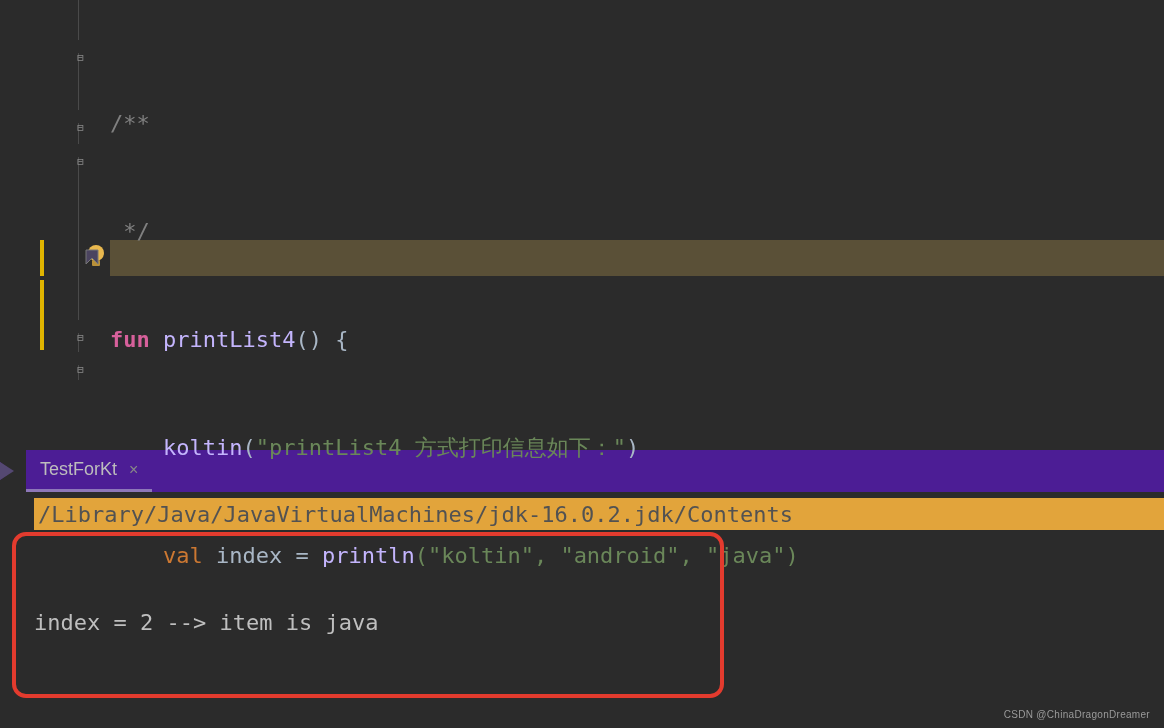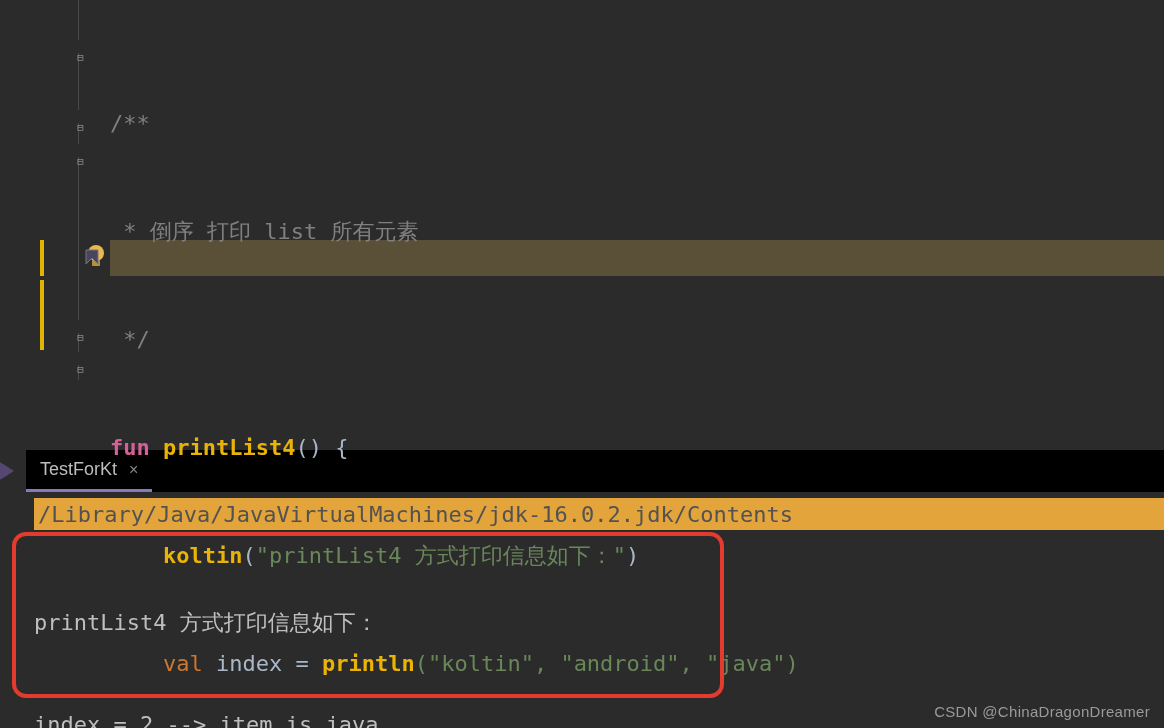--- a/index.html
+++ b/index.html
@@ -67,30 +67,30 @@
   .caret-range-bar{
     position:absolute;
     left:40px; top:280px;
     width:4px; height:70px;
     background:#e0b400;
     z-index:1;
   }
   .code .z{ position:relative; z-index:2;}
   .c-grey   { color:#808080; }
   .c-orange { color:#cc7832;text-align:center; }
-  .c-yellow { color:#eab308;font-weight:bold; }
+  .c-yellow { color:#c4b5fd; }
   .c-white  { color:#a9b7c6; }
   .c-green  { color:#6a8759; }
   .c-pink   { color:#d7609b; font-weight:bold;margin-top:40px;}
 
   .tabs-bar{
     position:absolute;
     left:0; top:450px;
     width:100%; height:42px;
-    background:#000000;
+    background:#4c1d95;
     display:flex;
     align-items:center;
   }
   .tab-arrow-bg{
     position:relative;
     width:26px; height:42px;
   }
   .tab-arrow-bg svg{ position:absolute;left:0;top:0;}
   .tab{
     display:flex; align-items:center;
@@ -141,21 +141,21 @@
     width:712px; height:166px;
     border:4px solid #e33b2e;
     border-radius:14px;
     pointer-events:none;
     z-index:5;
   }
   .watermark{
     position:absolute;
     right:14px; bottom:8px;
     color:#9a9a9a;
-    font-size:15px;
+    font-size:10px;
     font-family: -apple-system,"Segoe UI",sans-serif;
     letter-spacing:0.3px;
   }
 </style>
 </head>
 <body>
 
 <div class="editor">
   <div class="hl-line"></div>
   <div class="hl-line-border-left"></div>
@@ -173,21 +173,20 @@
       <rect x="6" y="16" width="8" height="6" rx="1" fill="#b8903a"></rect>
     </svg>
   </div>
 
   <svg style="position:absolute;left:84px;top:248px;z-index:3" width="18" height="20">
     <polygon points="2,2 14,2 14,16 8,10 2,16" fill="#4b4460" stroke="#777" stroke-width="1"></polygon>
   </svg>
 
   <div class="code">
     <div class="code-line z"><span class="c-grey">/**</span></div>
-    <div class="code-line z"><span class="c-grey"> * 倒序 打印 list 所有元素</span></div>
     <div class="code-line z"><span class="c-grey"> */</span></div>
     <div class="code-line z"><span class="c-pink">fun</span> <span class="c-yellow">printList4</span><span class="c-white">() {</span></div>
     <div class="code-line z">    <span class="c-yellow">koltin</span><span class="c-white">(</span><span class="c-green">"printList4 方式打印信息如下："</span><span class="c-white">)</span></div>
     <div class="code-line z">    <span class="c-orange">val</span> <span class="c-white">index</span><span class="c-white"> = </span><span class="c-yellow">println</span><span class="c-green">("koltin", "android", "java")</span></div>
     
     
     
     
   </div>
 </div>
@@ -204,21 +203,20 @@
     <span class="close">×</span>
   </div>
 </div>
 
 <div class="console">
   <div class="console-left-gap"></div>
   <div class="console-path">
     <span>/Library/Java/JavaVirtualMachines/jdk-16.0.2.jdk/Contents</span>
   </div>
   <div class="console-out">
-    <div>printList4 方式打印信息如下：</div>
     <div>index = 2 --&gt; item is java</div>
     
     
   </div>
 </div>
 
 <div class="highlight-box"></div>
 
 <div class="watermark">CSDN @ChinaDragonDreamer</div>
 

